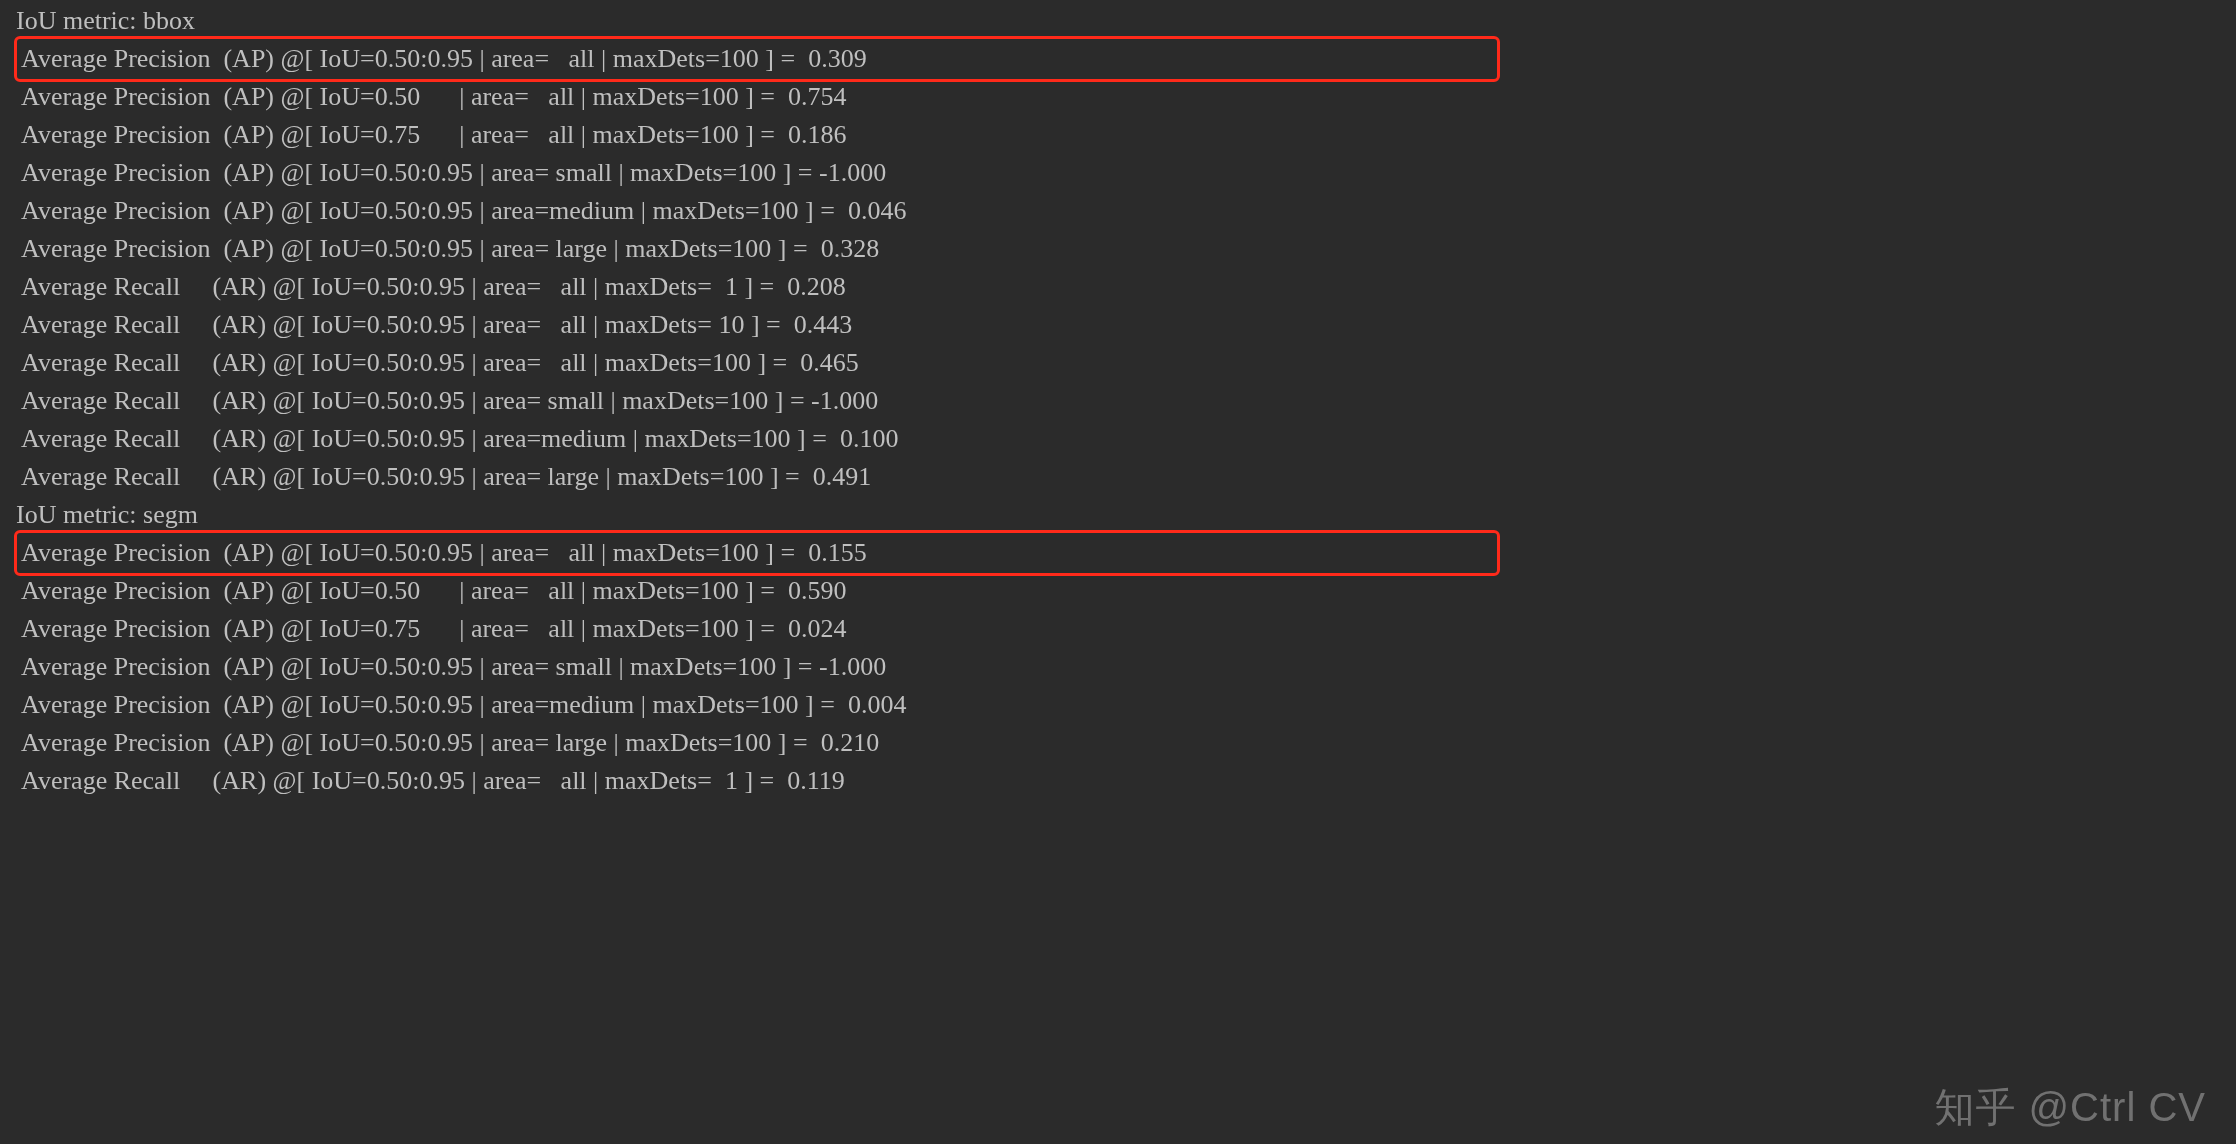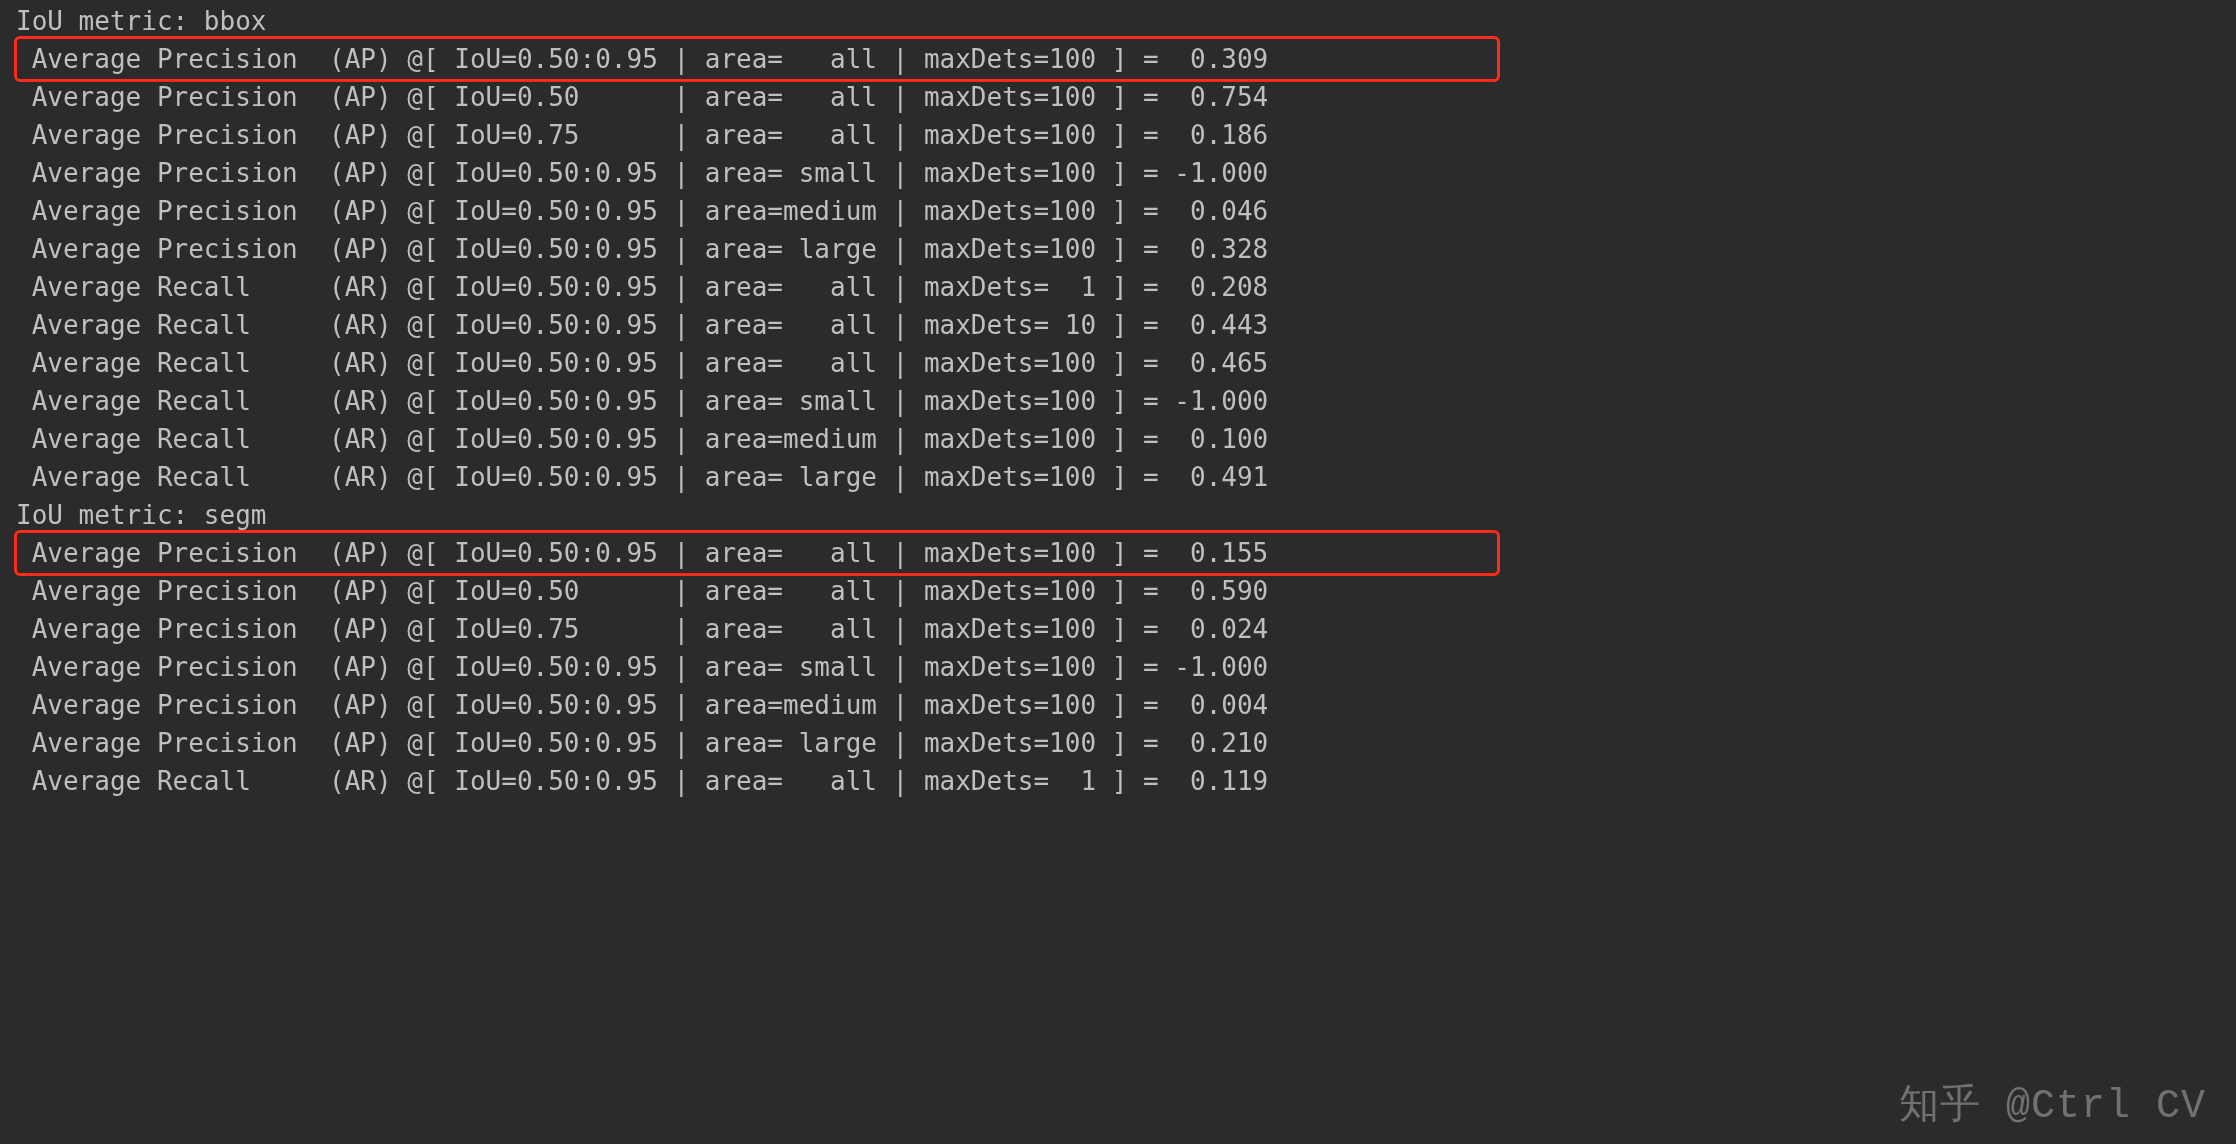--- a/index.html
+++ b/index.html
@@ -12,34 +12,34 @@
     color: #bfbfbf;
     width: 2236px;
     height: 1144px;
     overflow: hidden;
   }
   .terminal {
     white-space: pre;
     padding: 2px 0 0 16px;
     position: relative;
   }
-  .line { display: block; }
+  .line { display: block; font-family: Liberation Serif, serif; }
   .hl-box {
     position: absolute;
     border: 3px solid #ff2a1a;
     border-radius: 6px;
     box-sizing: border-box;
     pointer-events: none;
   }
   .watermark {
     position: absolute;
     right: 30px;
     bottom: 18px;
     color: rgba(200,200,200,0.45);
-    font-family: Liberation Mono, monospace;
+    font-family: Liberation Sans, sans-serif;
     font-size: 40px;
     letter-spacing: 1px;
     pointer-events: none;
   }
 </style>
 </head>
 <body>
 
 <div class="terminal" id="terminal"><span class="line">IoU metric: bbox</span><span class="line"> Average Precision  (AP) @[ IoU=0.50:0.95 | area=   all | maxDets=100 ] =  0.309</span><span class="line"> Average Precision  (AP) @[ IoU=0.50      | area=   all | maxDets=100 ] =  0.754</span><span class="line"> Average Precision  (AP) @[ IoU=0.75      | area=   all | maxDets=100 ] =  0.186</span><span class="line"> Average Precision  (AP) @[ IoU=0.50:0.95 | area= small | maxDets=100 ] = -1.000</span><span class="line"> Average Precision  (AP) @[ IoU=0.50:0.95 | area=medium | maxDets=100 ] =  0.046</span><span class="line"> Average Precision  (AP) @[ IoU=0.50:0.95 | area= large | maxDets=100 ] =  0.328</span><span class="line"> Average Recall     (AR) @[ IoU=0.50:0.95 | area=   all | maxDets=  1 ] =  0.208</span><span class="line"> Average Recall     (AR) @[ IoU=0.50:0.95 | area=   all | maxDets= 10 ] =  0.443</span><span class="line"> Average Recall     (AR) @[ IoU=0.50:0.95 | area=   all | maxDets=100 ] =  0.465</span><span class="line"> Average Recall     (AR) @[ IoU=0.50:0.95 | area= small | maxDets=100 ] = -1.000</span><span class="line"> Average Recall     (AR) @[ IoU=0.50:0.95 | area=medium | maxDets=100 ] =  0.100</span><span class="line"> Average Recall     (AR) @[ IoU=0.50:0.95 | area= large | maxDets=100 ] =  0.491</span><span class="line">IoU metric: segm</span><span class="line"> Average Precision  (AP) @[ IoU=0.50:0.95 | area=   all | maxDets=100 ] =  0.155</span><span class="line"> Average Precision  (AP) @[ IoU=0.50      | area=   all | maxDets=100 ] =  0.590</span><span class="line"> Average Precision  (AP) @[ IoU=0.75      | area=   all | maxDets=100 ] =  0.024</span><span class="line"> Average Precision  (AP) @[ IoU=0.50:0.95 | area= small | maxDets=100 ] = -1.000</span><span class="line"> Average Precision  (AP) @[ IoU=0.50:0.95 | area=medium | maxDets=100 ] =  0.004</span><span class="line"> Average Precision  (AP) @[ IoU=0.50:0.95 | area= large | maxDets=100 ] =  0.210</span><span class="line"> Average Recall     (AR) @[ IoU=0.50:0.95 | area=   all | maxDets=  1 ] =  0.119</span><div class="hl-box" style="left: 14px; top: 36px; width: 1486px; height: 46px;"></div><div class="hl-box" style="left: 14px; top: 530px; width: 1486px; height: 46px;"></div></div>
 

